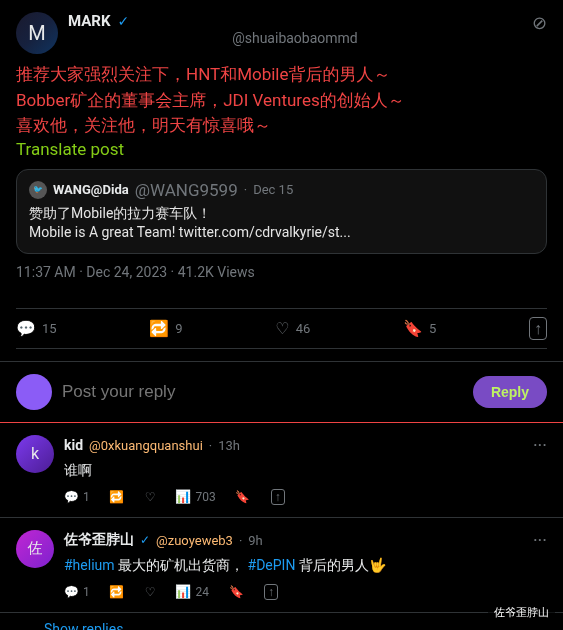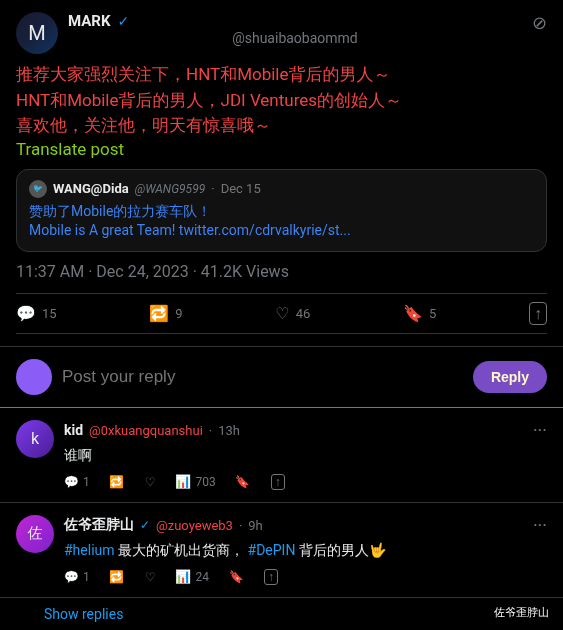--- a/index.html
+++ b/index.html
@@ -107,37 +107,36 @@
       align-items: center;
       justify-content: center;
       font-size: 8px;
     }
     .quoted-name {
       font-weight: 700;
       font-size: 13px;
       color: #e7e9ea;
     }
     .quoted-handle {
-      font-size: 12px;
-      color: #71767b;
-      font-style: italic;
+      font-size: 17px;
+      color: #71767b;
     }
     .quoted-date {
       font-size: 13px;
       color: #71767b;
     }
     .quoted-text {
       font-size: 14px;
-      color: #3b82f6;
+      color: #e5e5e5;
       line-height: 1.4;
     }
     .tweet-meta {
-      font-size: 16px;
-      color: #71767b;
-      margin-bottom: 12px;
+      font-size: 14px;
+      color: #71767b;
+      margin-bottom: 28px;
     }
     .tweet-actions {
       display: flex;
       align-items: center;
       justify-content: space-between;
       padding: 8px 0;
       border-top: 1px solid #2f3336;
       border-bottom: 1px solid #2f3336;
     }
     .action-item {
@@ -158,21 +157,21 @@
     .reply-input-area {
       flex: 1;
       background: transparent;
       border: none;
       outline: none;
       color: #71767b;
       font-size: 17px;
     }
     .reply-button {
       background: #794bc4;
-      color: #fef9c3;
+      color: #bef264;
       border: none;
       border-radius: 20px;
       padding: 8px 18px;
       font-size: 14px;
       font-weight: 700;
       cursor: pointer;
     }
     .comment-item {
       display: flex;
       gap: 10px;
@@ -188,21 +187,21 @@
       gap: 6px;
       margin-bottom: 4px;
     }
     .comment-name {
       font-weight: 700;
       font-size: 14px;
       color: #e7e9ea;
     }
     .comment-handle {
       font-size: 13px;
-      color: #ef4444;
+      color: #fdba74;
     }
     .comment-time {
       font-size: 13px;
       color: #71767b;
     }
     .comment-more {
       margin-left: auto;
       color: #71767b;
       font-size: 16px;
     }
@@ -260,21 +259,21 @@
         <span class="user-name">MARK</span>
         <span class="verified-badge">✓</span>
       </div>
       <span class="user-handle">@shuaibaobaommd</span>
     </div>
     <span class="block-btn dots">⊘</span>
   </div>
 
   <div class="tweet-text">
     <span>推荐大家强烈关注下，HNT和Mobile背后的男人～</span><br>
-    <span>HNT和Mobile背后的男人，JDI Ventures的创始人～</span><br>
+    <span>Bobber矿企的董事会主席，JDI Ventures的创始人～</span><br>
     <span>喜欢他，关注他，明天有惊喜哦～</span>
   </div>
 
   <span class="translate-link">Translate post</span>
 
   <div class="quoted-tweet">
     <div class="quoted-header">
       <div class="quoted-avatar-small">🐦</div>
       <span class="quoted-name">WANG@Dida</span>
       <span class="quoted-handle">@WANG9599</span>

